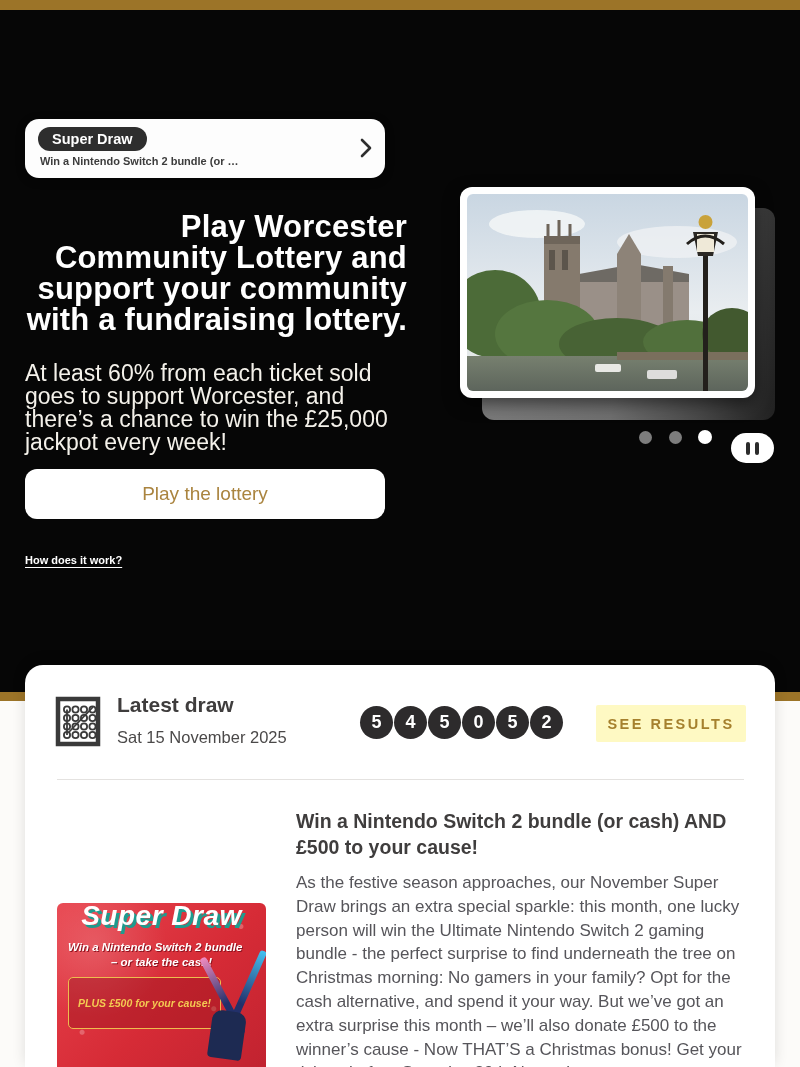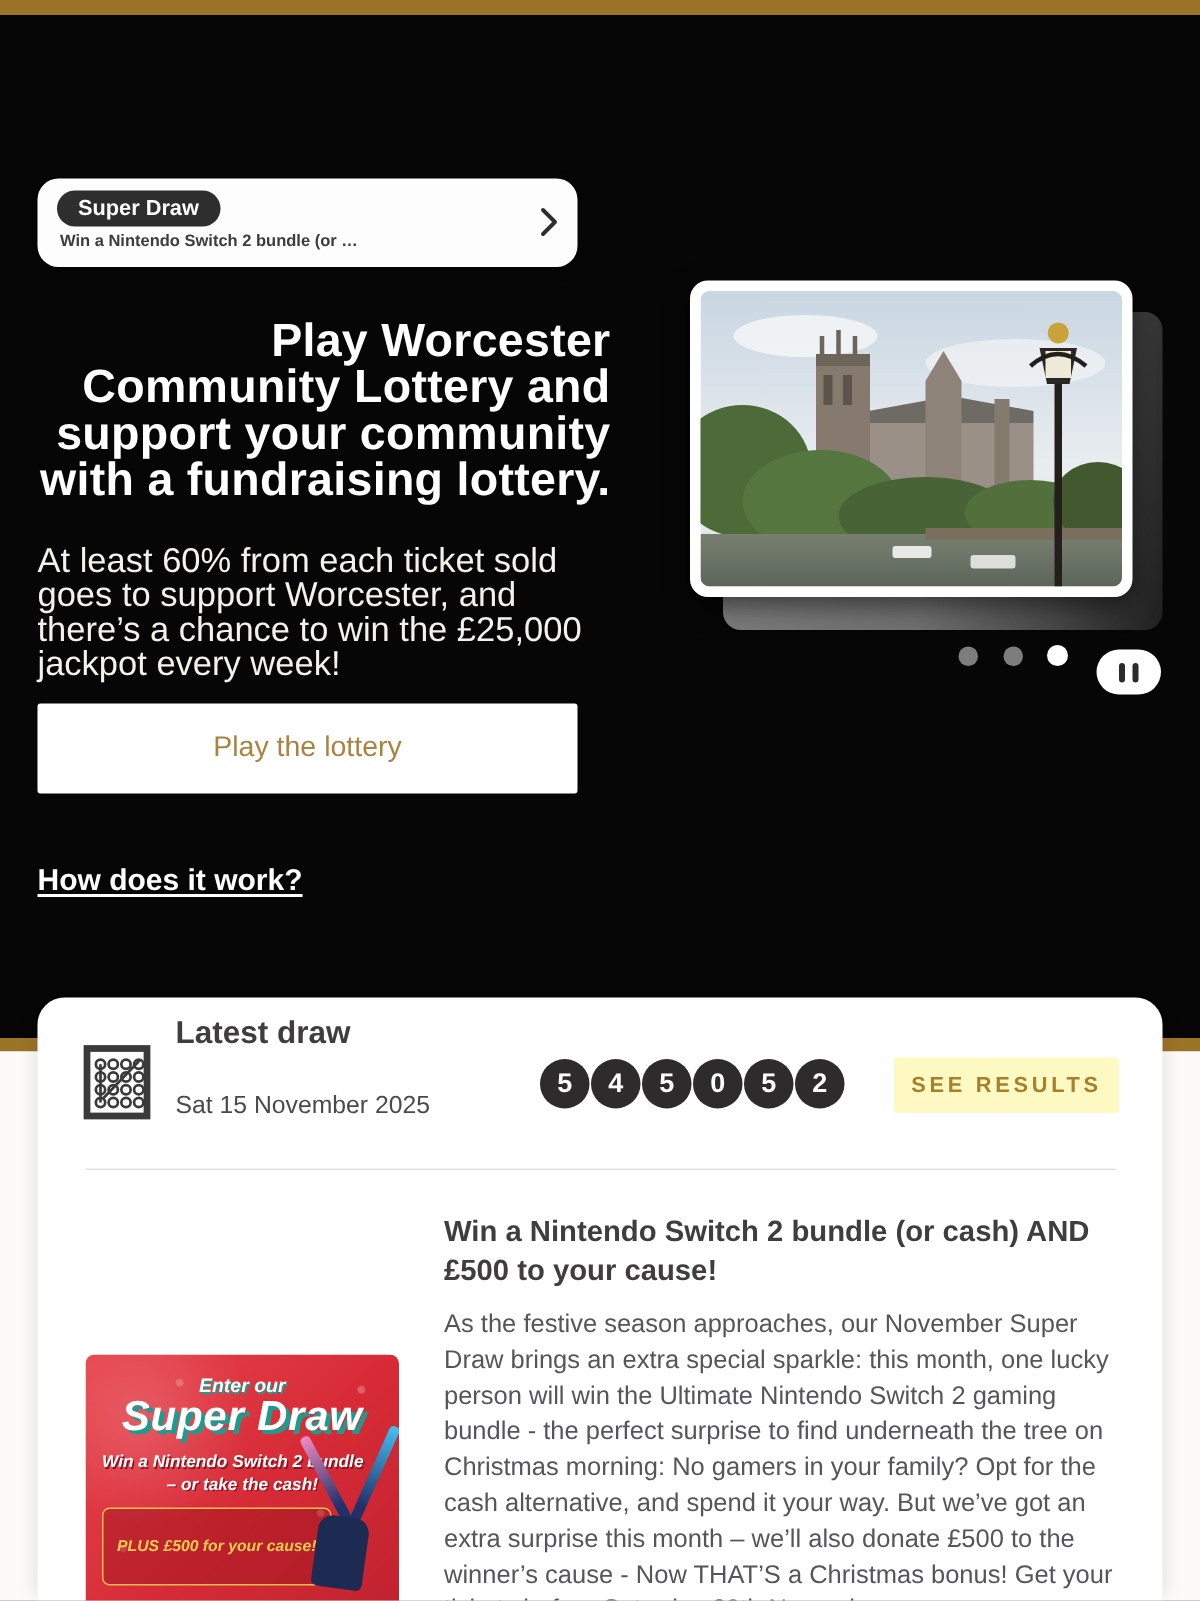--- a/index.html
+++ b/index.html
@@ -18,44 +18,44 @@
   .banner-badge{position:absolute;left:13px;top:8px;background:#2e2e2e;color:#fff;
           font-weight:700;font-size:14.5px;padding:4px 14px;border-radius:999px;}
   .banner-title{position:absolute;left:15px;top:36px;font-size:11px;font-weight:700;color:#3c3c3c;white-space:nowrap;}
   .banner-chevron{position:absolute;right:12px;top:19px;width:14px;height:20px;}
 
   
   .hero-heading{position:absolute;left:25px;top:201px;width:382px;font-size:31px;
           line-height:31px;font-weight:700;color:#ffffff;letter-spacing:.2px;text-align:right;}
   .hero-sub{position:absolute;left:25px;top:352px;width:366px;font-size:23px;
           line-height:23px;color:#f4f1ea;}
-  .cta{position:absolute;left:25px;top:459px;width:360px;height:60px;background:#ffffff;
-          border:none;border-radius:2px;color:#aa843f;font-size:19px;cursor:pointer;
+  .cta{position:absolute;left:25px;top:459px;width:360px;height:50px;background:#ffffff;
+          border:none;border-radius:12px;color:#aa843f;font-size:19px;cursor:pointer;
           font-family:"Liberation Sans",sans-serif;}
-  .how{position:absolute;left:25px;top:544px;color:#ffffff;font-size:20px;font-weight:700;
-          text-decoration:underline;text-underline-offset:3px;cursor:pointer;margin-top:22px;}
+  .how{position:absolute;left:25px;top:544px;color:#ffffff;font-size:11px;font-weight:700;
+          text-decoration:underline;text-underline-offset:3px;cursor:pointer;}
 
   
   .car-back{position:absolute;left:482px;top:198px;width:293px;height:212px;border-radius:12px;
           background:linear-gradient(100deg,#7d7d7d 0%,#6f6f6f 50%,#4a4a4a 76%,#202020 100%);}
   .car-front{position:absolute;left:460px;top:177px;width:281px;height:197px;background:#ffffff;
           border-radius:12px;padding:7px;box-shadow:0 6px 16px rgba(0,0,0,.5);}
   .car-front svg{display:block;width:281px;height:197px;border-radius:6px;}
   .dot{position:absolute;width:13px;height:13px;border-radius:50%;background:#7d7d7d;cursor:pointer;}
   .dot.active{width:14px;height:14px;background:#ffffff;}
   .pause-btn{position:absolute;left:731px;top:423px;width:43px;height:30px;background:#ffffff;
           border:none;border-radius:16px;display:flex;align-items:center;justify-content:center;
           gap:5px;cursor:pointer;}
   .pause-bar{width:4px;height:13px;background:#2c2c2c;border-radius:2px;}
 
   
   .card{position:absolute;left:25px;top:665px;width:750px;height:402px;background:#ffffff;
           border-radius:18px 18px 0 0;box-shadow:0 -3px 14px rgba(0,0,0,.12);}
   .ticket-icon{position:absolute;left:30px;top:31px;}
-  .ld-title{position:absolute;left:92px;top:12px;font-size:21px;font-weight:700;color:#3f3d3d;}
+  .ld-title{position:absolute;left:92px;top:28px;font-size:21px;font-weight:700;color:#3f3d3d;}
   .ld-date{position:absolute;left:92px;top:63px;font-size:16.5px;color:#4b4949;}
   .balls{position:absolute;left:335px;top:41px;display:flex;gap:1px;}
   .ball{width:33px;height:33px;border-radius:50%;background:#2d2b2c;color:#fff;font-size:18px;
           font-weight:700;display:flex;align-items:center;justify-content:center;}
   .results-btn{position:absolute;left:571px;top:40px;width:150px;height:37px;background:#fef9c3;
           color:#a5802d;font-weight:700;font-size:14.5px;letter-spacing:2.5px;border:none;
           border-radius:2px;cursor:pointer;font-family:"Liberation Sans",sans-serif;}
   .divider{position:absolute;left:32px;top:114px;width:687px;height:1px;background:#e4e2e0;}
 
   
@@ -210,21 +210,20 @@
     <span class="ball">5</span>
     <span class="ball">0</span>
     <span class="ball">5</span>
     <span class="ball">2</span>
   </div>
 
   <button class="results-btn">SEE RESULTS</button>
   <div class="divider"></div>
 
   <div class="promo">
-    <div class="promo-eyebrow">Enter our</div>
     <div class="promo-title">Super Draw</div>
     <div class="promo-line1">Win a Nintendo Switch 2 bundle</div>
     <div class="promo-line2">– or take the cash!</div>
     <div class="promo-badge">PLUS £500 for your cause!</div>
     <div class="promo-deer-a"></div>
     <div class="promo-deer-b"></div>
     <div class="promo-deer-c"></div>
     
     
     

